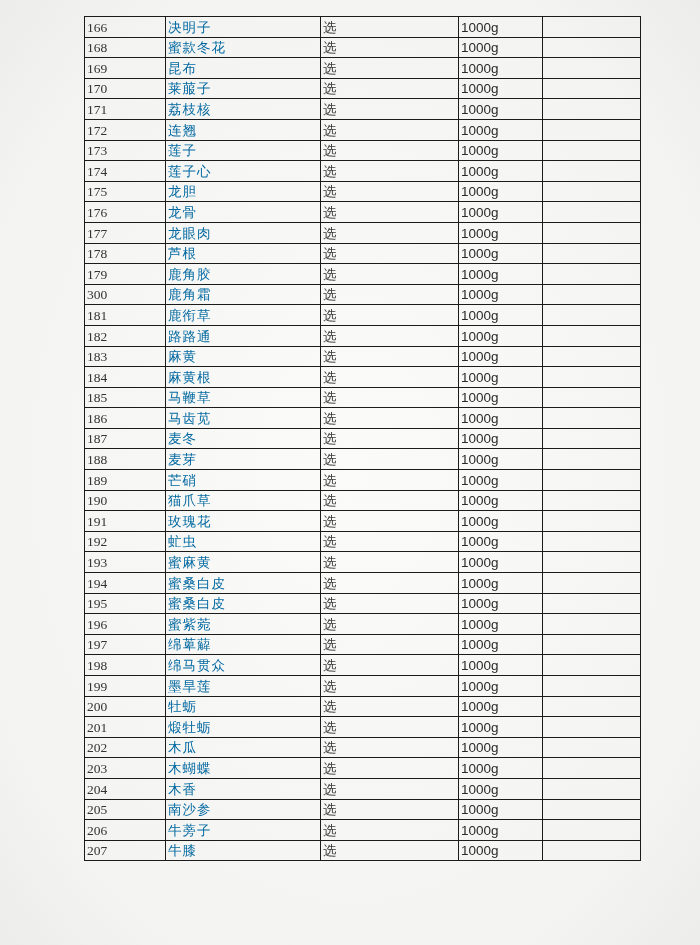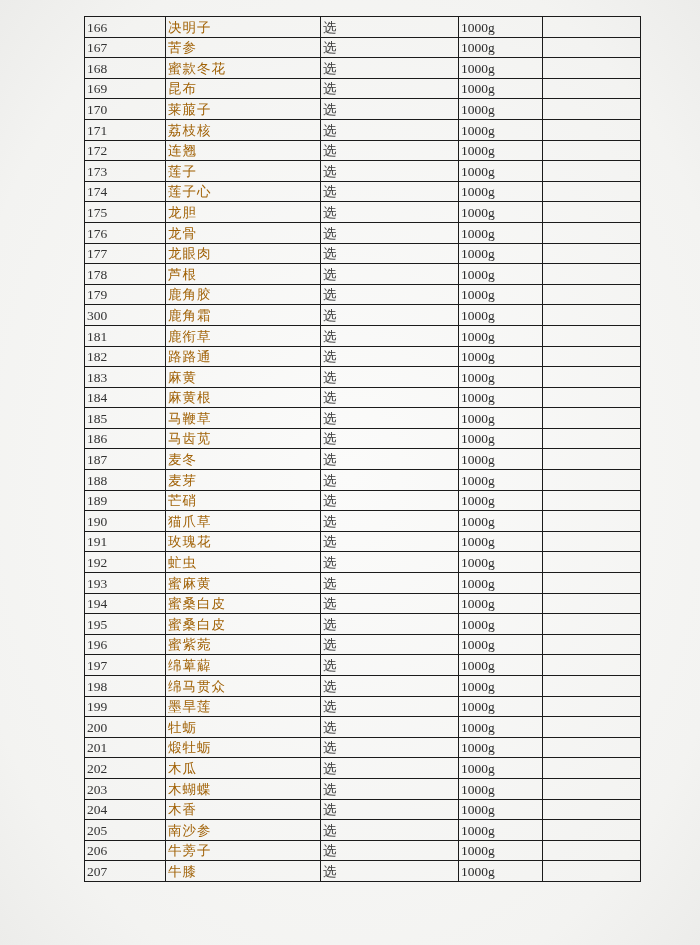--- a/index.html
+++ b/index.html
@@ -25,47 +25,40 @@
     border: 1.6px solid #1b1b1b;
     height: 19.6px;
     padding: 0 2px;
     font-size: 13.5px;
     line-height: 19px;
     white-space: nowrap;
     overflow: hidden;
     vertical-align: bottom;
   }
   td.c-no { width: 76px; font-family: "Liberation Serif", serif; font-size: 14px; color: #333; }
-  td.c-name { width: 150px; padding-left: 4px; letter-spacing: 1px; color: #a16207; }
+  td.c-name { width: 150px; padding-left: 4px; letter-spacing: 1px; color: #0369a1; }
   td.c-opt { width: 133px; color: #3a3a3a; }
-  td.c-qty { width: 79px; font-family: Liberation Serif, serif; font-size: 14px; color: #2a2a2a; }
+  td.c-qty { width: 79px; font-family: Liberation Sans, sans-serif; font-size: 14px; color: #2a2a2a; }
   td.c-blank { width: auto; }
 </style>
 </head>
 <body>
 
 <div class="page-shade"></div>
 
 <table class="herb-table">
   <tbody id="herb-tbody">
       <tr>
         <td class="c-no">166</td>
         <td class="c-name">决明子</td>
         <td class="c-opt">选</td>
         <td class="c-qty">1000g</td>
         <td class="c-blank"></td>
       </tr>
       <tr>
-        <td class="c-no">167</td>
-        <td class="c-name">苦参</td>
-        <td class="c-opt">选</td>
-        <td class="c-qty">1000g</td>
-        <td class="c-blank"></td>
-      </tr>
-      <tr>
         <td class="c-no">168</td>
         <td class="c-name">蜜款冬花</td>
         <td class="c-opt">选</td>
         <td class="c-qty">1000g</td>
         <td class="c-blank"></td>
       </tr>
       <tr>
         <td class="c-no">169</td>
         <td class="c-name">昆布</td>
         <td class="c-opt">选</td>

